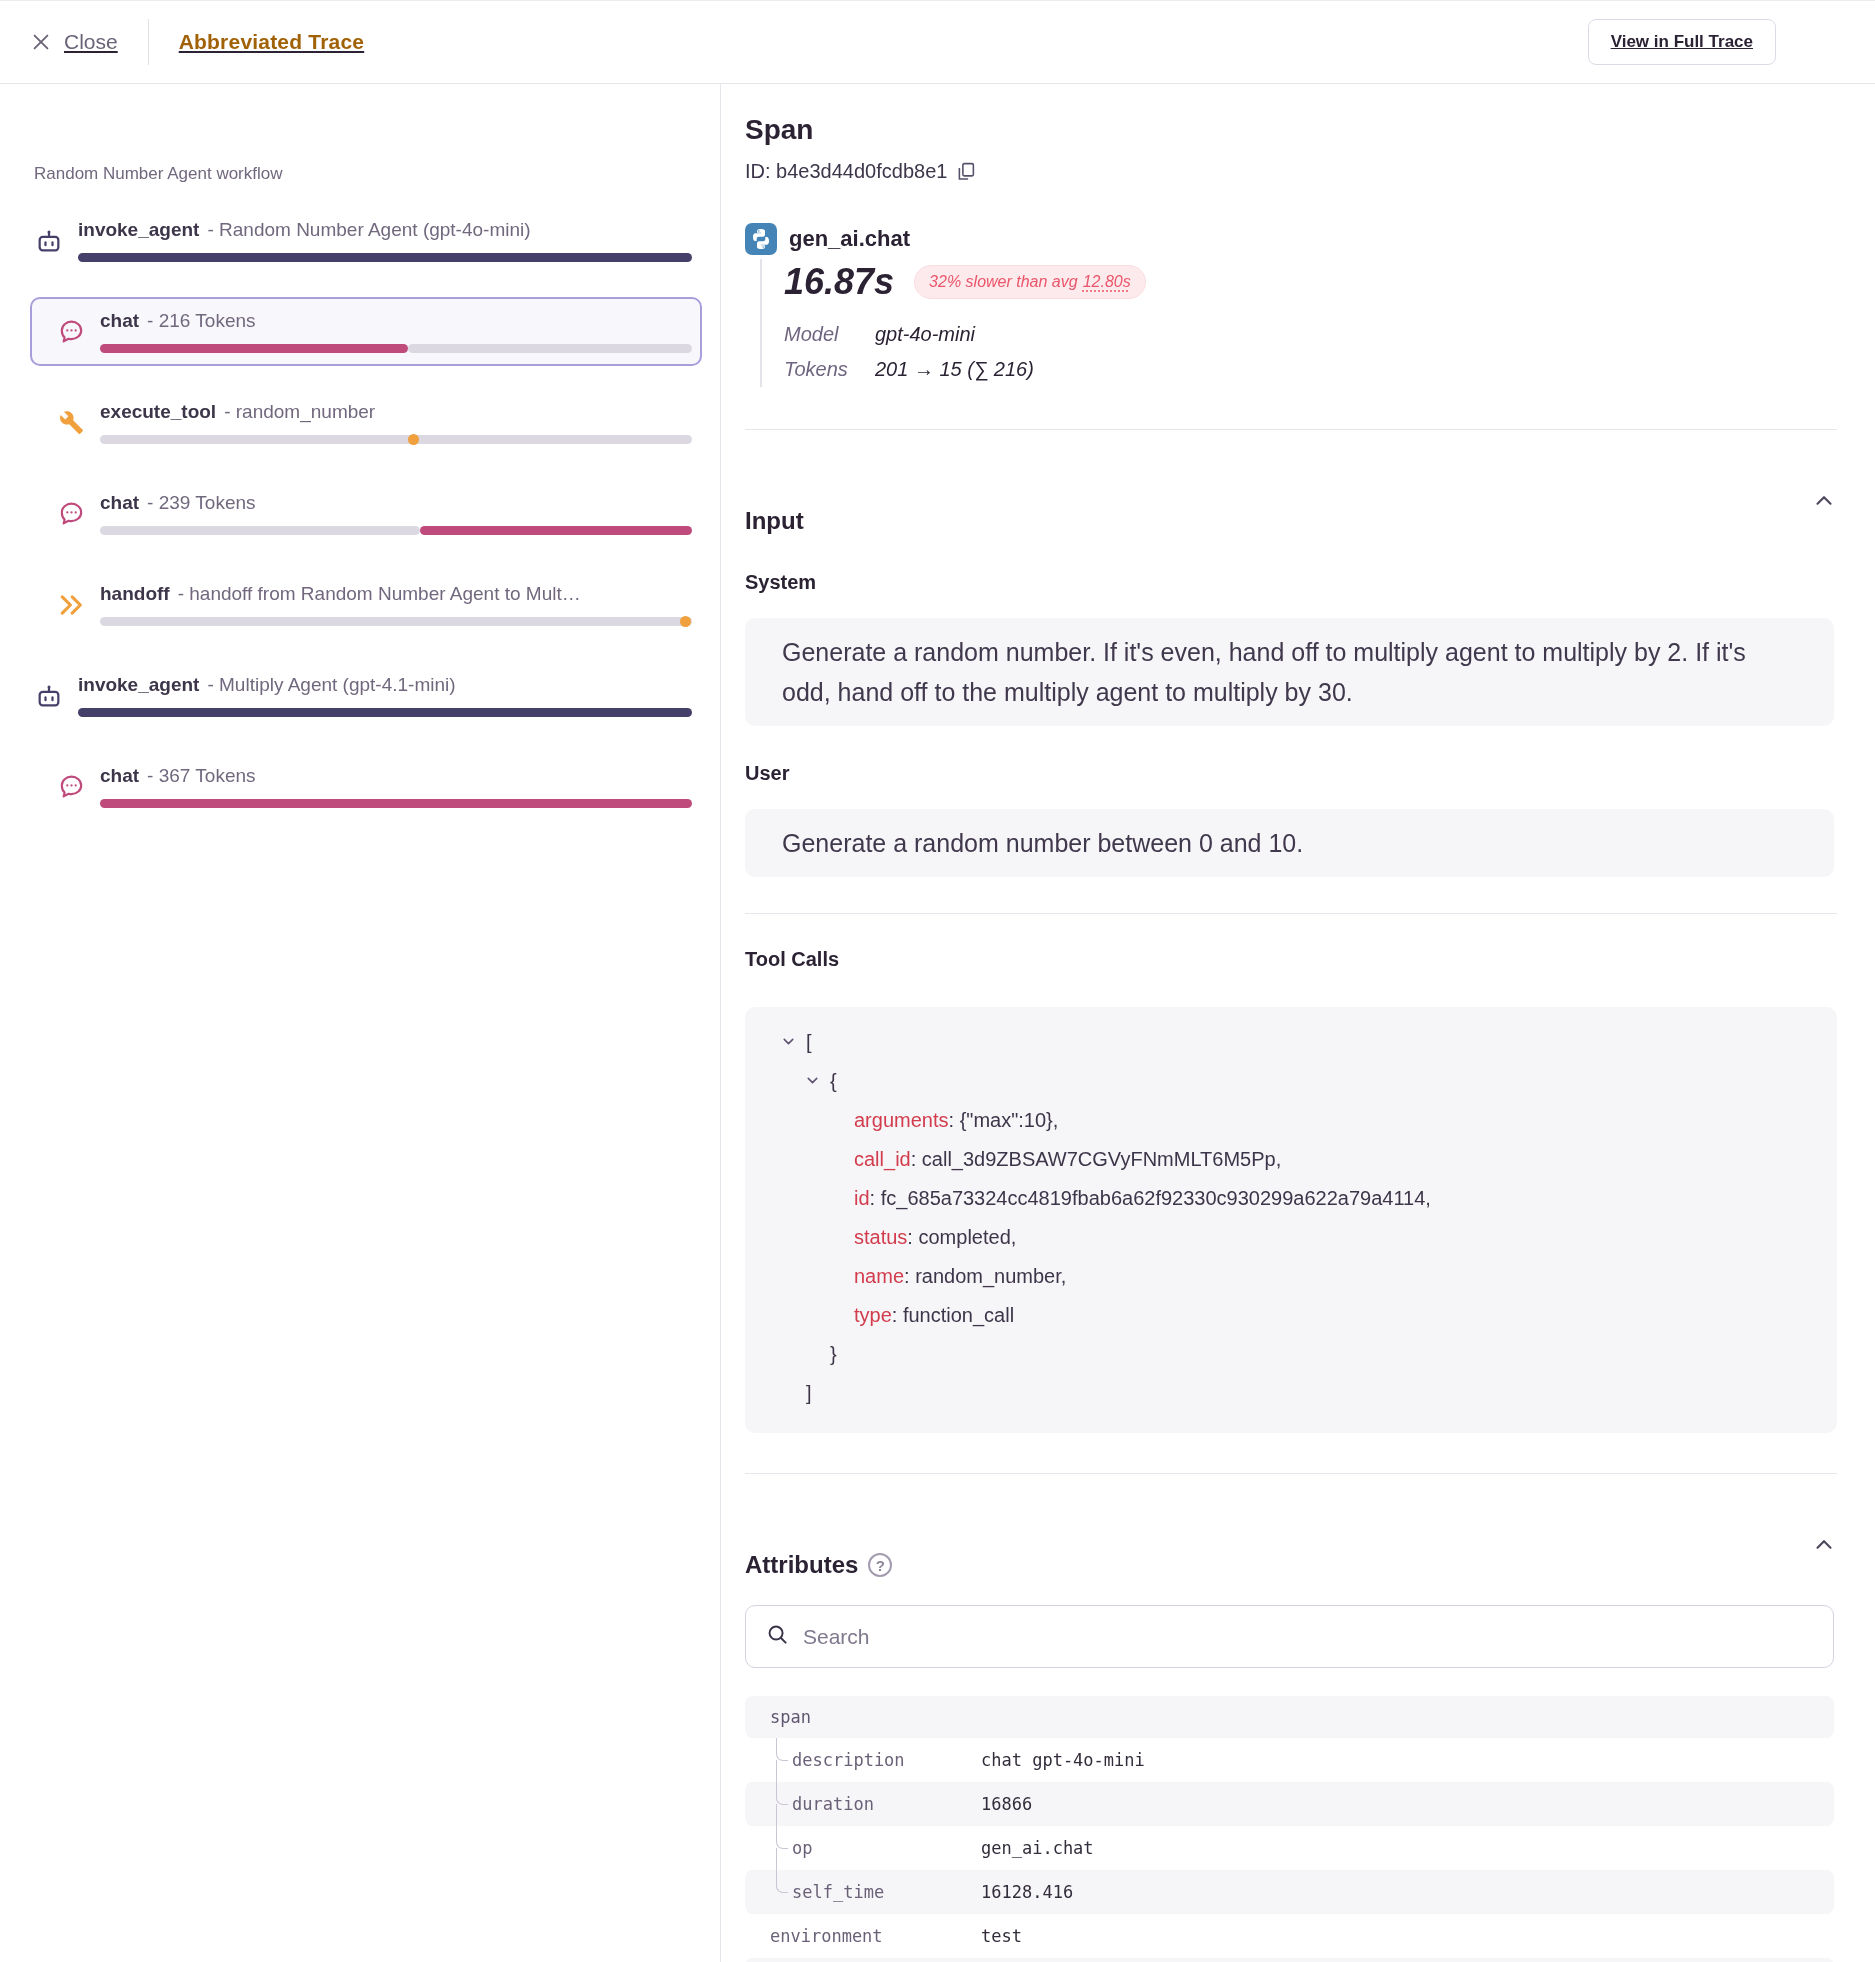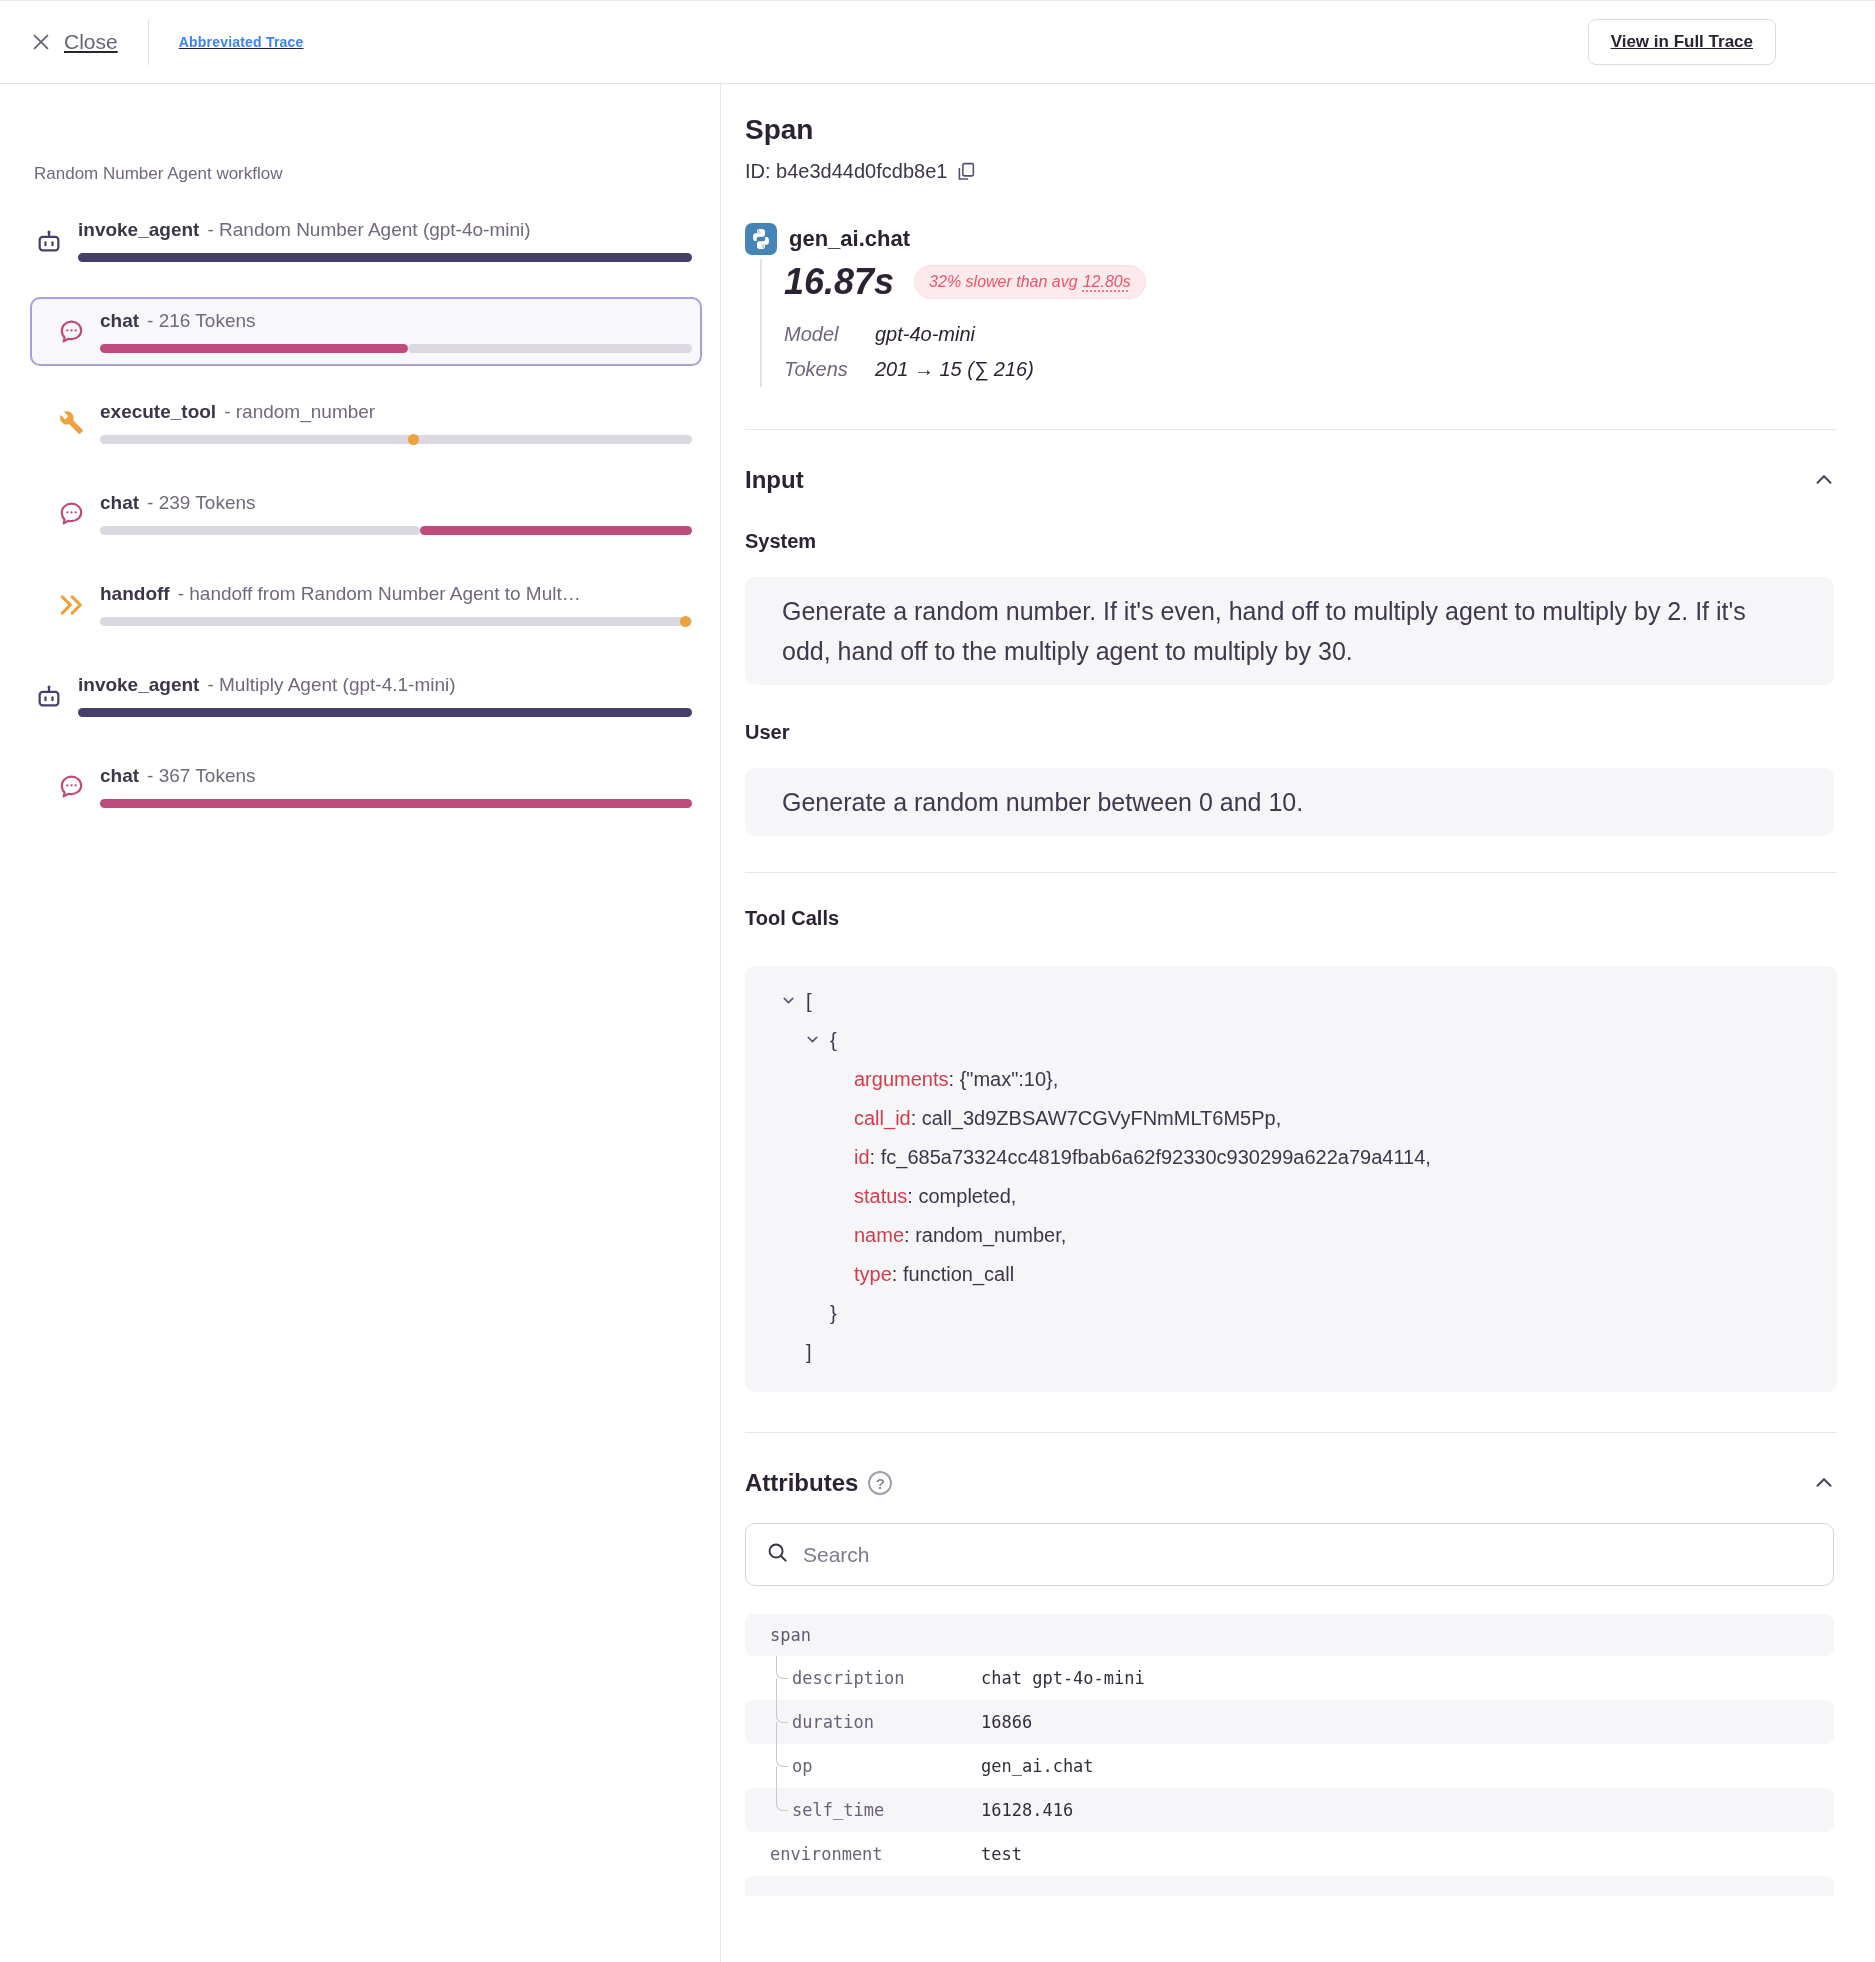--- a/index.html
+++ b/index.html
@@ -6,21 +6,21 @@
   html,body { background:#fff; }
   body { font-family:"Liberation Sans", sans-serif; color:#2b2233; }
   .app { width:1875px; height:1962px; background:#fff; overflow:hidden; position:relative; }
 
   
   .topbar { height:84px; display:flex; align-items:center; padding-left:30px;
             border-bottom:1px solid #e7e4ec; border-top:1px solid #ececec; background:#fff;text-decoration:underline; }
   .close-btn { display:flex; align-items:center; gap:12px; color:#6b6377; font-size:21px; cursor:pointer; }
   .close-btn svg { display:block; }
   .tb-divider { width:1px; height:46px; background:#e4e0e8; margin:0 30px; }
-  .tb-title { font-size:14px; font-weight:700; color:#3b82f6; letter-spacing:0.2px; }
+  .tb-title { font-size:21px; font-weight:700; color:#a16207; letter-spacing:0.2px; }
   .tb-spacer { flex:1; }
   .view-btn { margin-right:99px; border:1px solid #dedae4; border-radius:8px; background:#fff;
               padding:12px 22px; font-size:17px; font-weight:700; color:#2b2233; cursor:pointer;
               font-family:"Liberation Sans", sans-serif; }
 
   
   .main { display:flex; height:1878px; }
   .left-panel { width:721px; min-width:721px; border-right:1px solid #e7e4ec; padding:32px 18px 0 30px; }
   .right-panel { flex:1; padding:30px 38px 0 24px; overflow:hidden; }
 
@@ -57,21 +57,21 @@
   .pill { background:#fdeaed; border:1px solid #fadde2; color:#ea5569; font-size:16px;
           padding:7px 14px; border-radius:20px; white-space:nowrap; }
   .pill .avg { text-decoration:underline dotted; text-underline-offset:4px; margin-left:5px; }
   .kv-row { display:flex; font-size:20px; margin-top:20px; }
   .kv-row .kv-label { width:91px; color:#6f6580; }
   .kv-row .kv-value { color:#2b2233; }
 
   
   .divider { height:1px; background:#e8e5ec; margin-top:42px; }
   .sec-head { display:flex; align-items:center; margin-top:36px; }
-  .sec-head h2 { font-size:24px; font-weight:700; color:#2b2233; display:flex; align-items:center; gap:10px; }
+  .sec-head h2 { font-size:24px; font-weight:700; color:#2b2233; display:flex; align-items:center; gap:10px;margin-top:41px; }
   .sec-head .chev { margin-left:auto; cursor:pointer; display:flex; }
   .sub-h { font-size:20px; font-weight:700; margin-top:36px; color:#2b2233; }
   .msg-box { margin-top:24px; background:#f6f5f8; border-radius:10px; padding:14px 24px;
              font-size:25px; color:#40384c; line-height:40px; max-width:1089px; }
   .msg-box .msg-text { display:block; max-width:1010px;margin-left:13px; }
   .msg-box.single { font-size:25px; }
 
   
   .json-box { margin-top:36px; background:#f6f5f8; border-radius:10px; padding:16px 28px 20px 61px;
               font-size:20px; color:#3d3549; }

